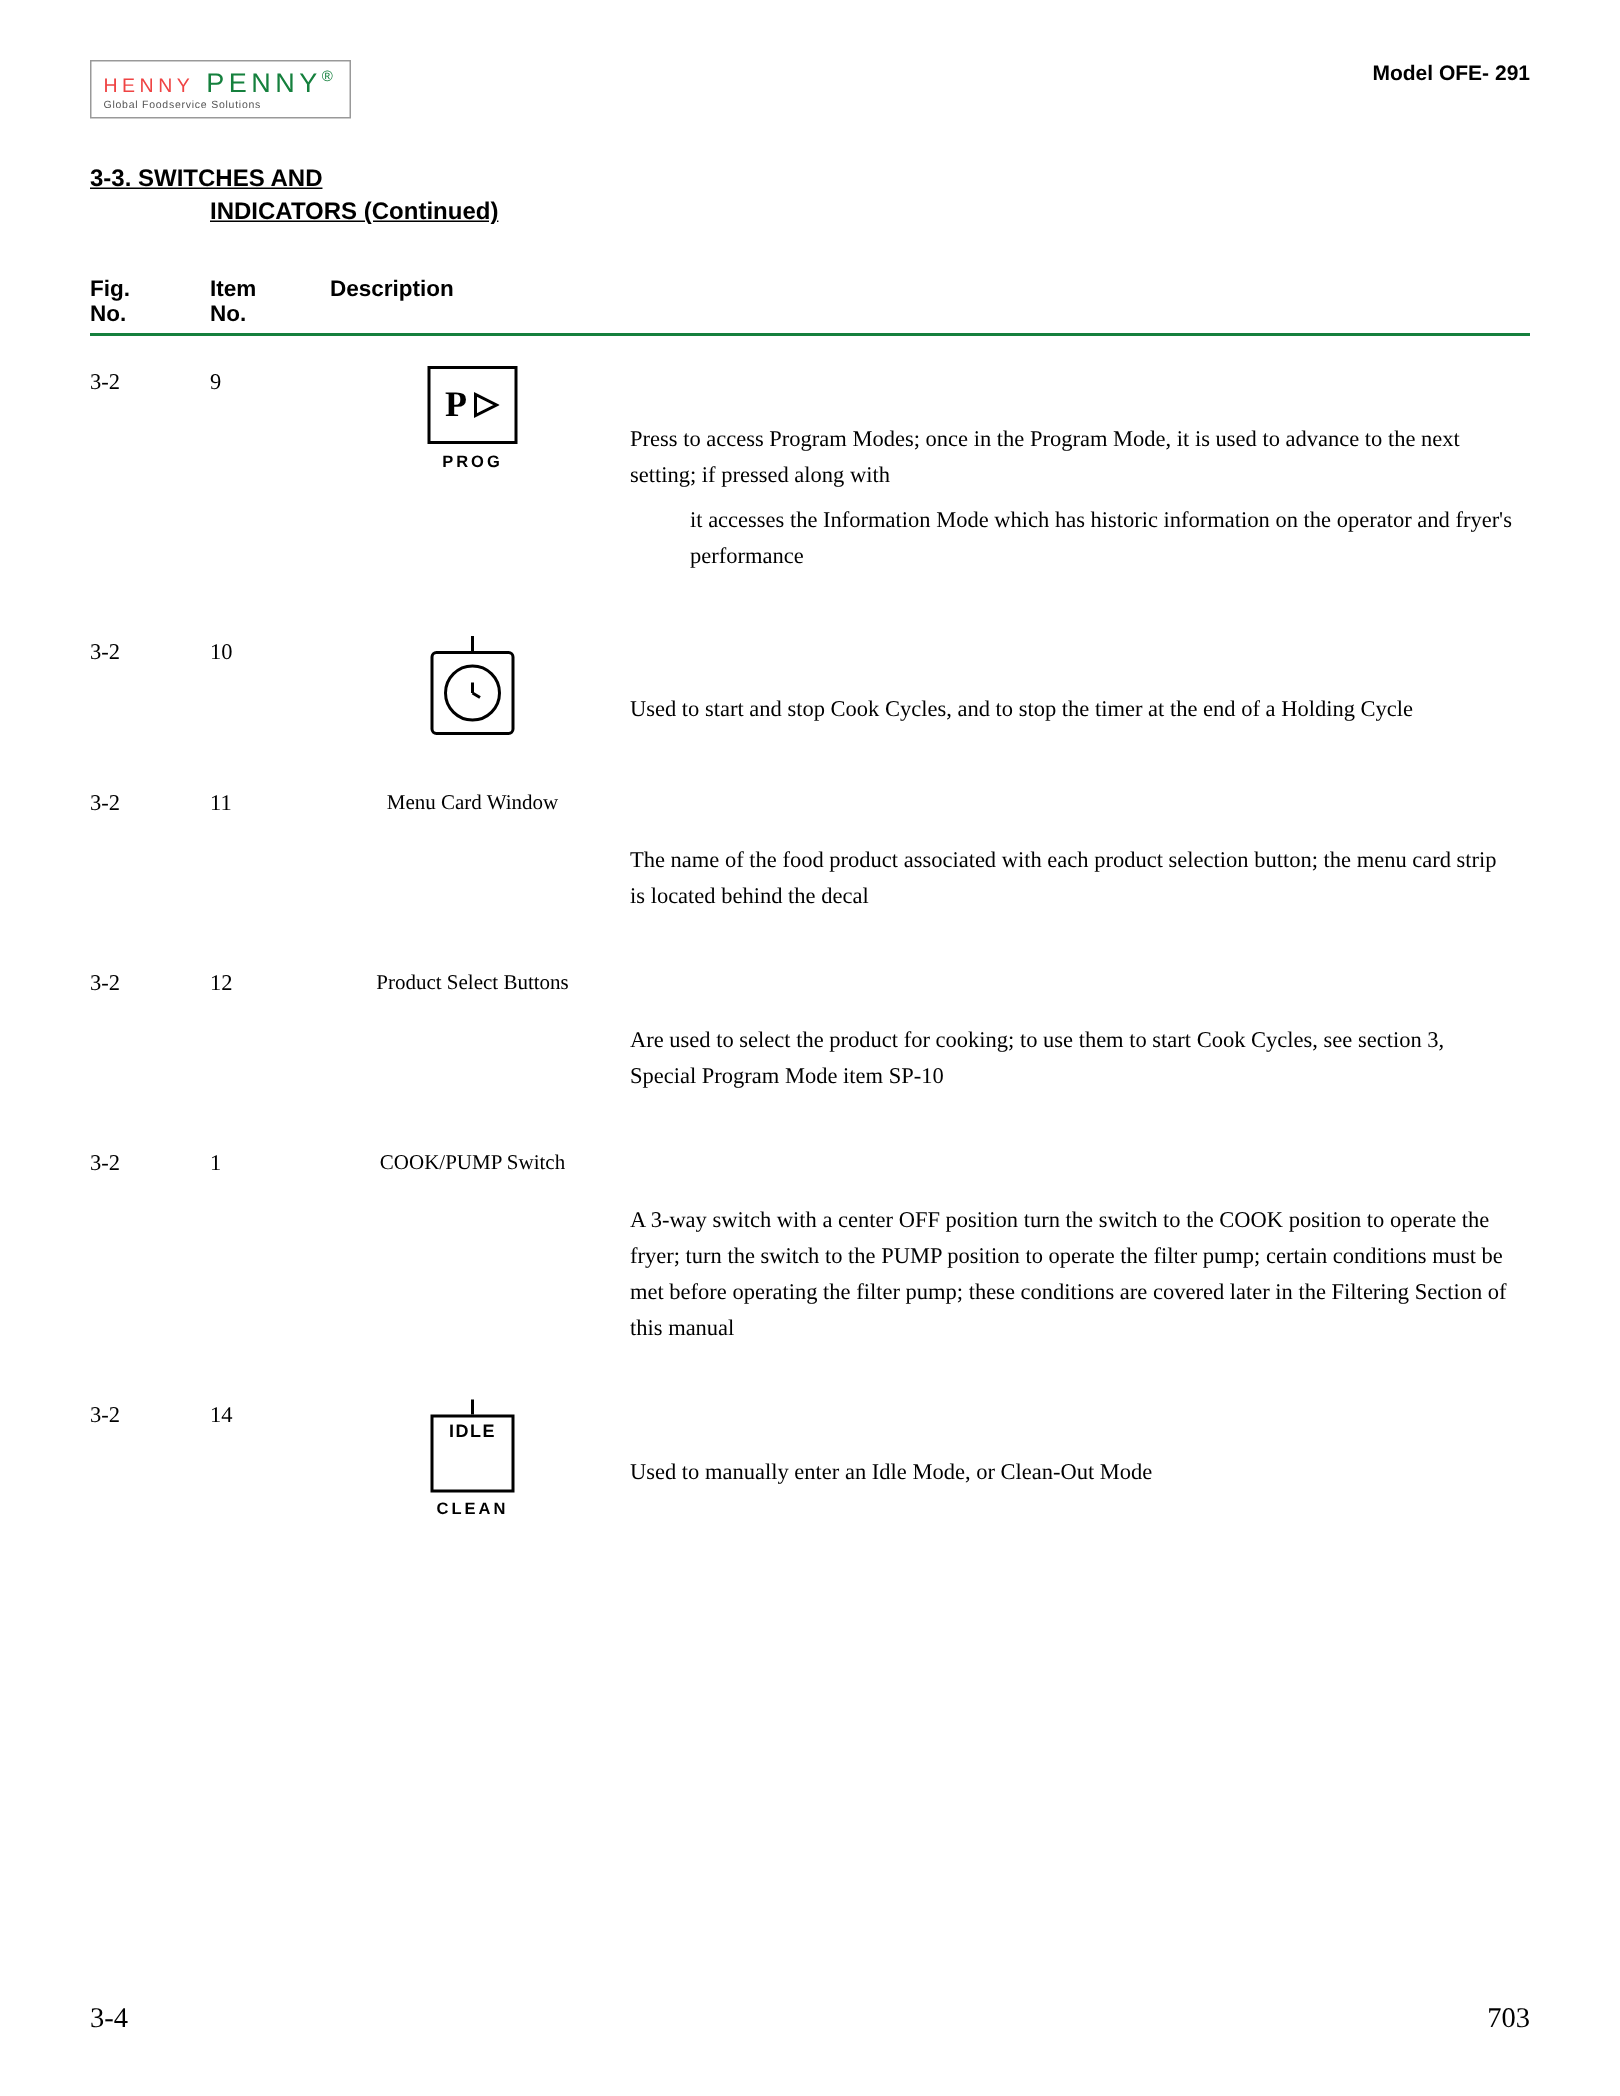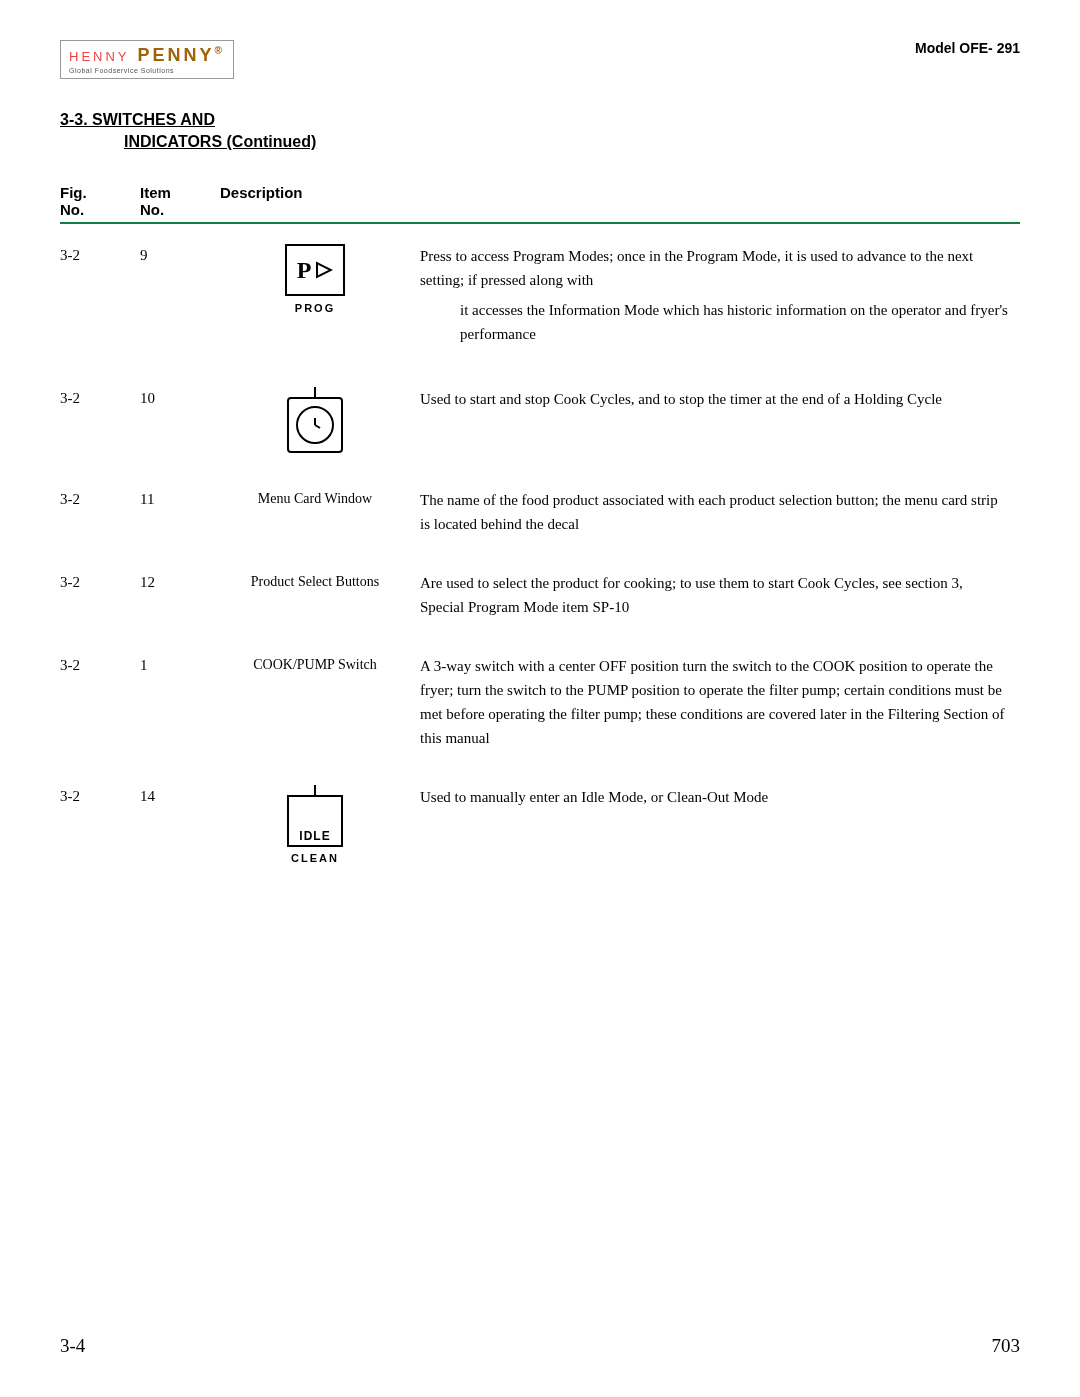--- a/index.html
+++ b/index.html
@@ -92,20 +92,21 @@
       align-items: center;
     }
     .idle-wrapper {
       display: flex;
       flex-direction: column;
       align-items: center;
     }
     .function-text {
       font-size: 15px;
       line-height: 1.6;
+      margin-top: 37px;
     }
     .indent-text {
       margin-left: 40px;
       margin-top: 6px;
       margin-bottom: 6px;
     }
     .footer {
       position: absolute;
       bottom: 40px;
       left: 60px;
@@ -119,33 +120,33 @@
   </style>
 </head>
 <body>
 
 <div class="page">
 
   <div class="header">
     <div class="logo-area">
       <div class="logo-border">
         <div>
-          <span style="font-family:Arial,sans-serif;font-size:13px;font-weight:400;letter-spacing:3px;color:#ef4444;">HENNY</span><span style="font-family:Arial,sans-serif;font-size:18px;font-weight:700;letter-spacing:3px;color:#a16207;"> <span>PENNY</span><sup style="font-size:10px;">®</sup></span>
+          <span style="font-family:Arial,sans-serif;font-size:13px;font-weight:400;letter-spacing:3px;color:#ef4444;">HENNY</span><span style="font-family:Arial,sans-serif;font-size:18px;font-weight:400;letter-spacing:3px;color:#15803d;"> <span>PENNY</span><sup style="font-size:10px;">®</sup></span>
         </div>
         <div class="logo-tagline">Global Foodservice Solutions</div>
       </div>
     </div>
     <div class="model-number">Model OFE- 291</div>
   </div>
 
   <div class="section-title">
     <div>
       <span class="underline">3-3.   SWITCHES AND</span>
     </div>
-    <div style="margin-left:64px;">
+    <div style="margin-left:80px;">
       <span class="underline">INDICATORS (Continued)</span>
     </div>
   </div>
 
   <div class="table-container">
 
     <div class="col-headers">
       <div class="col-header">
         <div>Fig.</div>
         <div>No.</div>
@@ -235,21 +236,21 @@
       </div>
     </div>
 
     <div class="table-row">
       <div class="cell fig-no">3-2</div>
       <div class="cell item-no">14</div>
       <div class="cell cell-desc">
 
         <div class="idle-wrapper">
           <div style="width:2px;height:10px;background:#000;"></div>
-          <div style="width:56px;height:52px;border:2px solid #000;display:flex;align-items:flex-end;justify-content:center;">
+          <div style="width:56px;height:52px;border:2px solid #000;display:flex;align-items:flex-start;justify-content:center;">
             <span style="font-family:Arial,sans-serif;font-size:12px;font-weight:bold;letter-spacing:1px;">IDLE</span>
           </div>
           <span style="font-family:Arial,sans-serif;font-size:11px;font-weight:bold;letter-spacing:2px;margin-top:3px;">CLEAN</span>
         </div>
       </div>
       <div class="cell function-text">
         <span>Used to manually enter an Idle Mode, or Clean-Out Mode</span>
       </div>
     </div>
 

